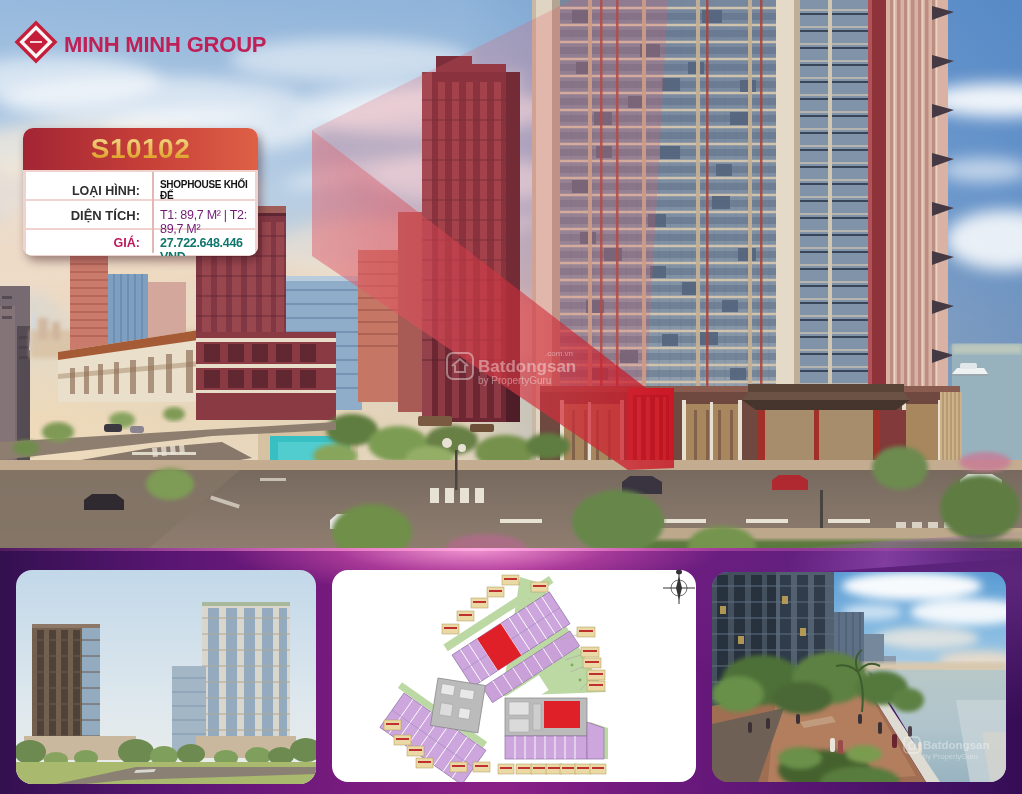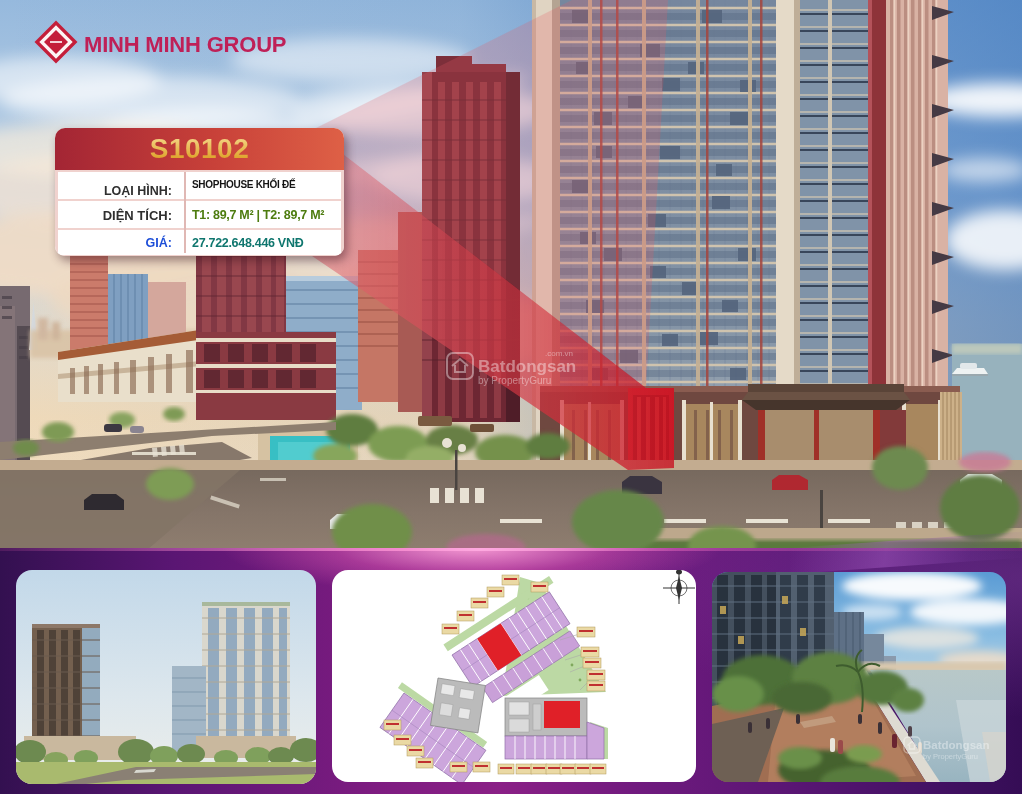--- a/index.html
+++ b/index.html
@@ -636,48 +636,48 @@
 <g opacity="0.4">
   <rect x="447" y="353" width="26" height="26" rx="6" fill="none" stroke="#ffffff" stroke-width="2"></rect>
   <path d="M452 366 L460 359 L468 366 M455 365 L455 372 L465 372 L465 365" fill="none" stroke="#ffffff" stroke-width="2"></path>
   <text x="478" y="372" font-family="Liberation Sans, sans-serif" font-size="17" font-weight="bold" fill="#ffffff">Batdongsan</text>
   <text x="545" y="356" font-family="Liberation Sans, sans-serif" font-size="8" fill="#ffffff">.com.vn</text>
   <text x="478" y="384" font-family="Liberation Sans, sans-serif" font-size="10" fill="#ffffff">by PropertyGuru</text>
 </g>
 </svg>
 </div>
 
-<div class="abs" style="left:32px;top:20px;width:330px;height:50px;">
+<div class="abs" style="left:12px;top:20px;width:330px;height:50px;">
 <svg width="330" height="50" viewBox="0 0 330 50">
   <g transform="translate(24,22) rotate(45)">
     <rect x="-13.5" y="-13.5" width="27" height="27" fill="#fdf5f5" stroke="#c41e3a" stroke-width="3.4"></rect>
     <rect x="-8.5" y="-8.5" width="17" height="17" fill="#c41e3a"></rect>
     <rect x="-6" y="-0.8" width="12" height="1.6" fill="#ffffff" transform="rotate(-45)"></rect>
   </g>
   <text x="52" y="32" font-family="Liberation Sans, sans-serif" font-size="22" font-weight="bold" fill="#bf2057" letter-spacing="-0.2">MINH MINH GROUP</text>
 </svg>
 </div>
 
-<div class="abs" style="left:23px;top:128px;width:289px;height:128px;border-radius:10px;background:#ffffff;box-shadow:3px 5px 10px rgba(60,20,30,0.45);overflow:hidden;margin-left:32px;">
+<div class="abs" style="left:23px;top:128px;width:235px;height:128px;border-radius:10px;background:#ffffff;box-shadow:3px 5px 10px rgba(60,20,30,0.45);overflow:hidden;">
 
   <div style="height:42px;background:linear-gradient(90deg,#a32534,#c84139 55%,#de6046);display:flex;align-items:center;justify-content:center;">
     <span style="font-size:28px;font-weight:bold;background:linear-gradient(180deg,#f8e098,#d8940f);-webkit-background-clip:text;background-clip:text;color:transparent;letter-spacing:0.5px;">S10102</span>
   </div>
 
   <div style="position:absolute;left:0;top:42px;right:0;bottom:0;background:#f0d2ce;">
     <div style="position:absolute;left:3px;right:3px;top:2px;height:27px;background:#ffffff;"></div>
     <div style="position:absolute;left:3px;right:3px;top:31px;height:27px;background:#ffffff;"></div>
     <div style="position:absolute;left:3px;right:3px;top:60px;height:25px;background:#ffffff;"></div>
     <div style="position:absolute;left:129px;top:2px;bottom:3px;width:1.5px;background:#e0b8b4;"></div>
 
     <div style="position:absolute;left:0;width:117px;top:14px;text-align:right;font-size:12.5px;font-weight:bold;color:#2f2f2f;">LOẠI HÌNH:</div>
     <div style="position:absolute;left:137px;top:9px;font-size:10px;letter-spacing:-0.3px;font-weight:bold;color:#141414;">SHOPHOUSE KHỐI ĐẾ</div>
     <div style="position:absolute;left:0;width:117px;top:38px;text-align:right;font-size:13px;font-weight:bold;color:#2f2f2f;">DIỆN TÍCH:</div>
-    <div style="position:absolute;left:137px;top:38px;font-size:12.5px;letter-spacing:-0.3px;font-weight:bold;color:#4d7c0f;">T1: 89,7 M² | T2: 89,7 M²</div>
-    <div style="position:absolute;left:0;width:117px;top:66px;text-align:right;font-size:12.5px;font-weight:bold;color:#1d4ed8;">GIÁ:</div>
+    <div style="position:absolute;left:137px;top:38px;font-size:12.5px;letter-spacing:-0.3px;font-weight:normal;color:#701a75;">T1: 89,7 M² | T2: 89,7 M²</div>
+    <div style="position:absolute;left:0;width:117px;top:66px;text-align:right;font-size:12.5px;font-weight:bold;color:#be185d;">GIÁ:</div>
     <div style="position:absolute;left:137px;top:66px;font-size:12.5px;letter-spacing:-0.3px;font-weight:bold;color:#0f766e;">27.722.648.446 VNĐ</div>
   </div>
 </div>
 
 <div class="abs" style="left:0;top:548px;width:1022px;height:246px;background:
   radial-gradient(ellipse 250px 46px at 472px 0px, rgba(255,165,218,0.9), rgba(250,110,195,0.35) 55%, rgba(250,90,185,0) 100%),
   radial-gradient(ellipse 480px 140px at 1055px 30px, rgba(135,65,165,0.5), rgba(135,65,165,0) 100%),
   linear-gradient(90deg,#331050 0%, #5a1673 17%, #7e1c81 37%, #8a2086 49%, #6f1a7e 63%, #5a1674 77%, #431164 91%, #350d55 100%);">
 
   <div class="abs" style="left:790px;top:0px;width:240px;height:26px;background:linear-gradient(100deg,rgba(170,95,200,0) 0%,rgba(170,95,200,0.45) 40%,rgba(120,60,160,0.2) 75%,rgba(120,60,160,0) 100%);transform:skewY(-4deg);transform-origin:left top;"></div>

